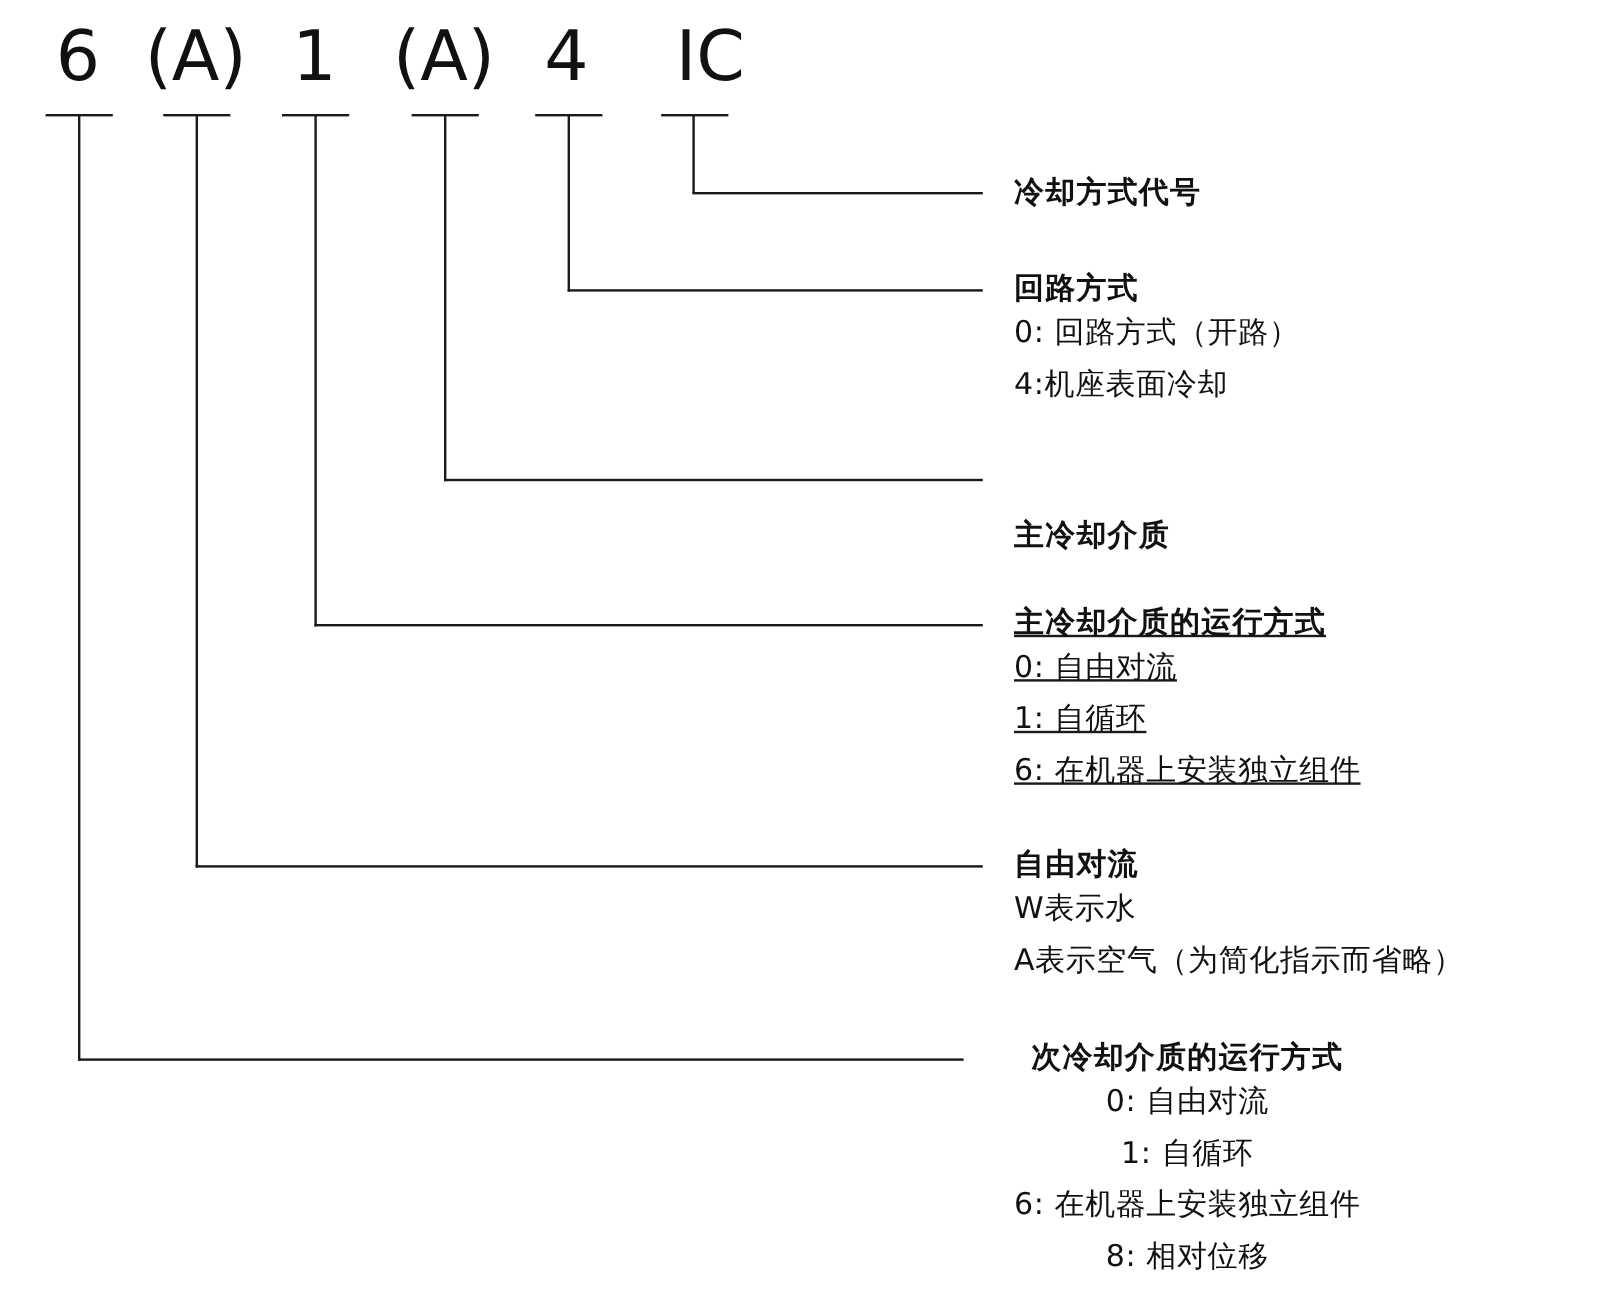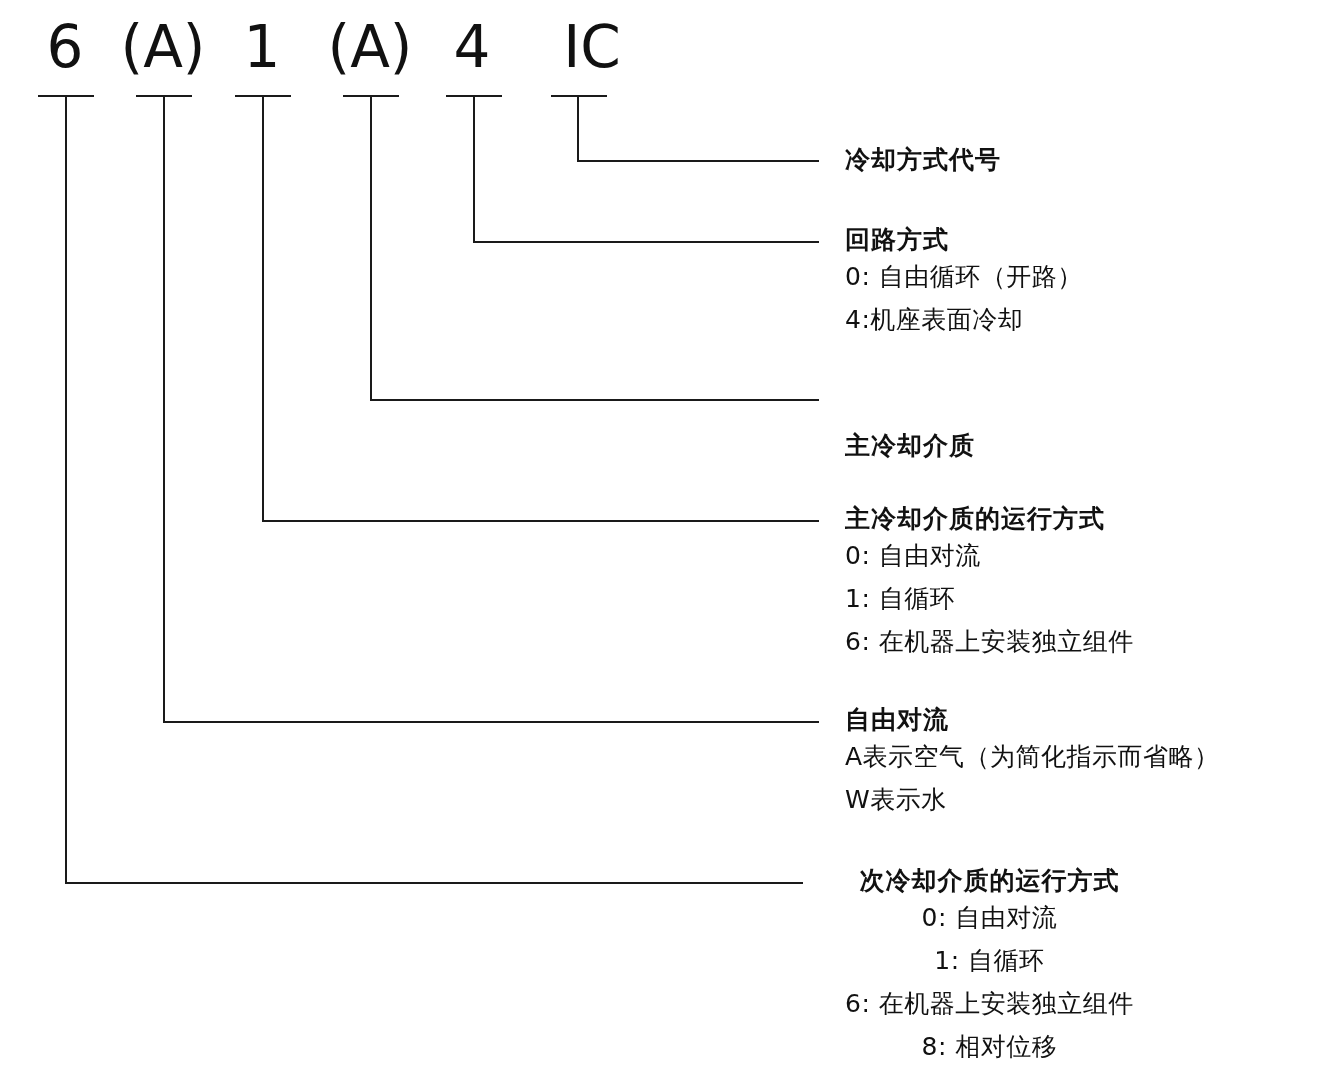--- a/index.html
+++ b/index.html
@@ -104,39 +104,39 @@
 
   <div class="vline" style="left:65px; top:95px; height:789px;"></div>
   <div class="hline" style="left:65px; top:882px; width:738px;"></div>
 
   <div class="ann" style="top:144px;">
     <div class="heading">冷却方式代号</div>
   </div>
 
   <div class="ann" style="top:224px;">
     <div class="heading">回路方式</div>
-    <div class="line">0: 自由循环（开路）</div>
+    <div class="line">0: 回路方式（开路）</div>
     <div class="line">4:机座表面冷却</div>
   </div>
 
   <div class="ann" style="top:382px;margin-top:48px;">
     <div class="heading">主冷却介质</div>
   </div>
 
-  <div class="ann" style="top:503px;">
+  <div class="ann" style="top:503px;text-decoration:underline;">
     <div class="heading">主冷却介质的运行方式</div>
     <div class="line">0: 自由对流</div>
     <div class="line">1: 自循环</div>
     <div class="line">6: 在机器上安装独立组件</div>
   </div>
 
   <div class="ann" style="top:704px;">
     <div class="heading">自由对流</div>
+    <div class="line">W表示水</div>
     <div class="line">A表示空气（为简化指示而省略）</div>
-    <div class="line">W表示水</div>
   </div>
 
   <div class="ann" style="top:865px;text-align:center;">
     <div class="heading">次冷却介质的运行方式</div>
     <div class="line">0: 自由对流</div>
     <div class="line">1: 自循环</div>
     <div class="line">6: 在机器上安装独立组件</div>
     <div class="line">8: 相对位移</div>
   </div>
 

